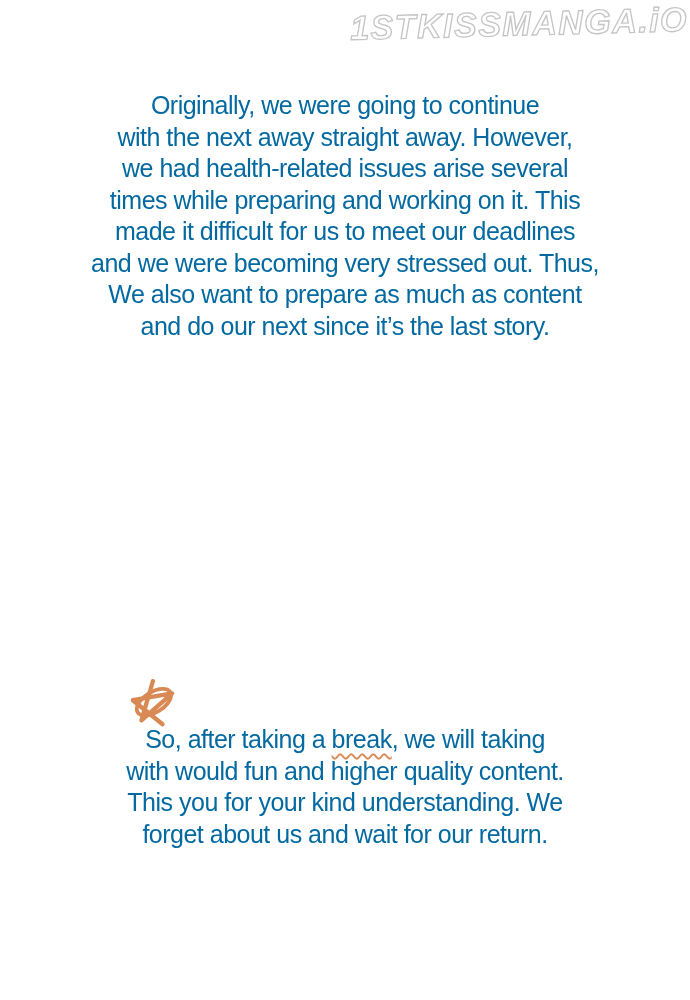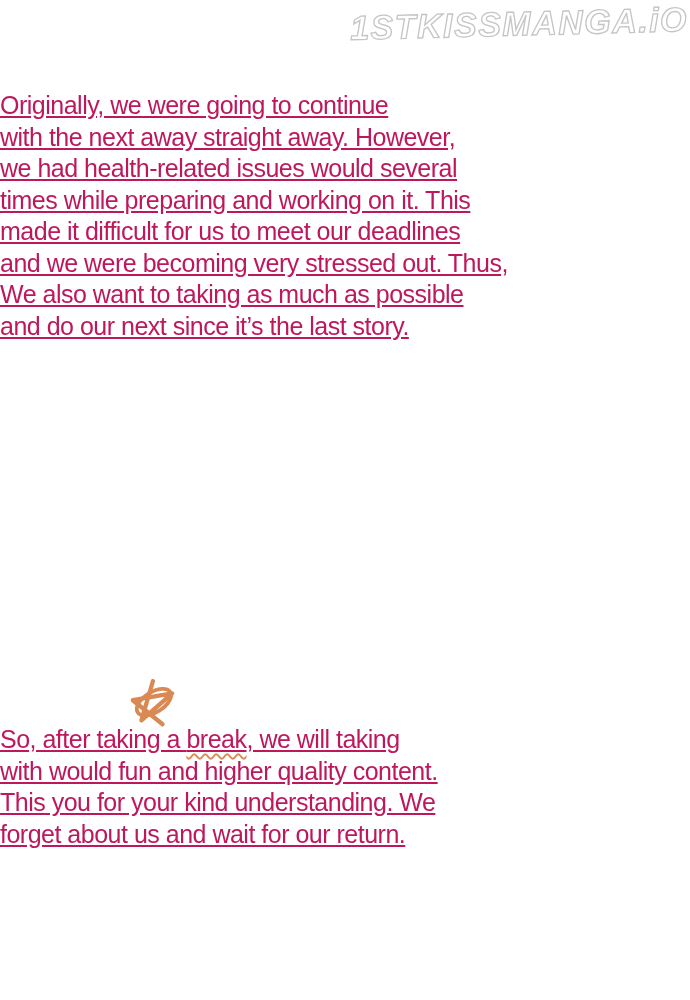--- a/index.html
+++ b/index.html
@@ -24,25 +24,25 @@
     text-stroke: 1.3px #c5c5c5;
     transform: rotate(-1.5deg);
     transform-origin: 100% 50%;
     white-space: nowrap;
     user-select: none;
   }
   .para {
     position: absolute;
     left: 0;
     right: 0;
-    color: #be185d;
+    text-align: center;
+    color: #0369a1;
     font-size: 25px;
     line-height: 31.5px;
     letter-spacing: -0.5px;
-    text-decoration: underline;
   }
   .para1 { top: 90px; }
   .para2 { top: 724px; }
   .wavy {
     text-decoration-line: underline;
     text-decoration-style: wavy;
     text-decoration-color: #d98a54;
     text-decoration-thickness: 2px;
     text-underline-offset: 5px;
     text-decoration-skip-ink: none;
@@ -58,25 +58,25 @@
 </head>
 <body>
 
 <div class="page">
 
   <div class="watermark">1STKISSMANGA.iO</div>
 
   <div class="para para1">
     <div class="line">Originally, we were going to continue</div>
     <div class="line">with the next away straight away. However,</div>
-    <div class="line">we had health-related issues would several</div>
+    <div class="line">we had health-related issues arise several</div>
     <div class="line">times while preparing and working on it. This</div>
     <div class="line">made it difficult for us to meet our deadlines</div>
     <div class="line">and we were becoming very stressed out. Thus,</div>
-    <div class="line">We also want to taking as much as possible</div>
+    <div class="line">We also want to prepare as much as content</div>
     <div class="line">and do our next since it’s the last story.</div>
   </div>
 
   <svg class="star" viewBox="0 0 50 60" aria-hidden="true">
     <path d="M26 5 L14 46 L46 18 L5 25 L36 50" stroke="#d98a54" stroke-width="4.5" fill="none" stroke-linecap="round" stroke-linejoin="round"></path>
     <ellipse cx="27" cy="27" rx="20" ry="10.5" transform="rotate(-32 27 27)" stroke="#d98a54" stroke-width="4" fill="none"></ellipse>
   </svg>
 
   <div class="para para2">
     <div class="line"><span>So, after taking a </span><span class="wavy">break</span><span>, we will taking</span></div>

